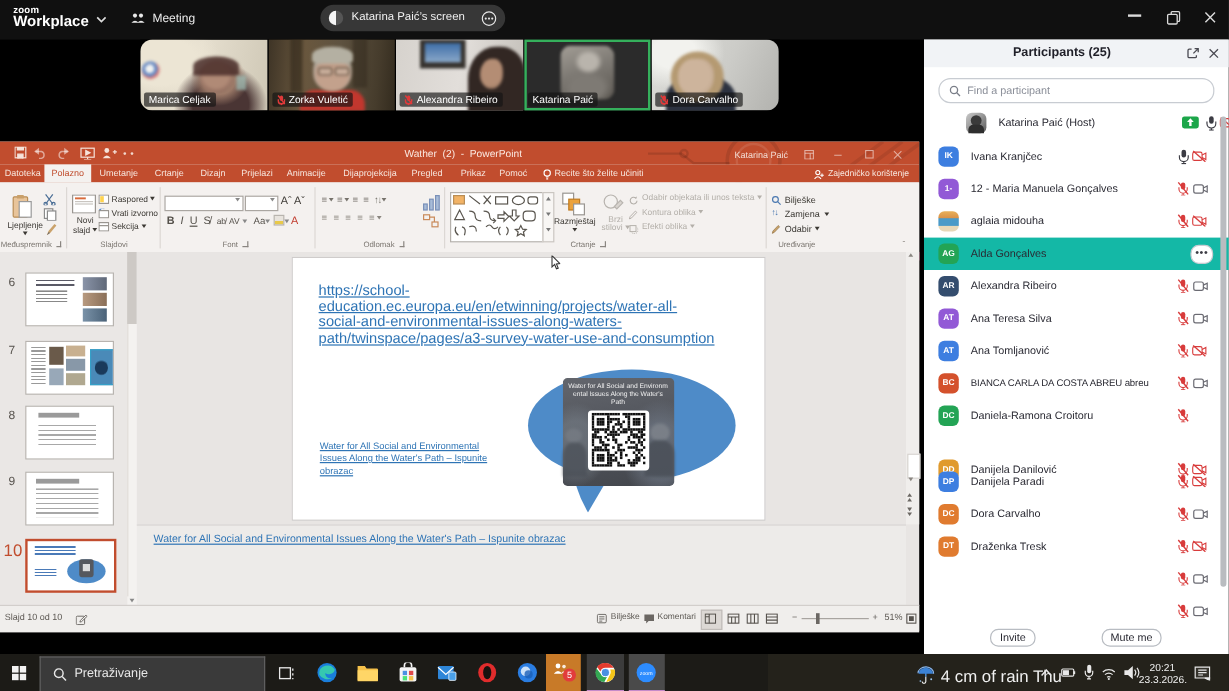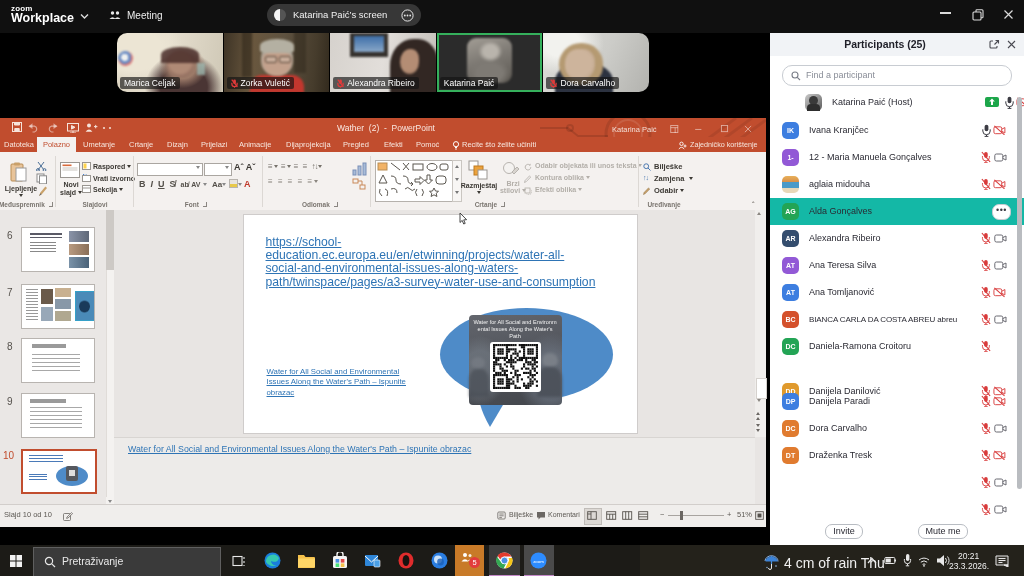--- a/index.html
+++ b/index.html
@@ -12,21 +12,21 @@
   #strip{left:117px;top:33px;width:533px;height:59px;background:#000;}
   .tile{position:absolute;top:0;width:105.6px;height:59px;overflow:hidden;background:#222;}
   .tile > div:not(.vlabel){filter:blur(1.3px);}
   .vlabel{position:absolute;left:3px;bottom:3px;background:rgba(20,20,20,.66);color:#fff;
           font-size:8.5px;line-height:12px;padding:0 4px;border-radius:2px;white-space:nowrap;display:flex;align-items:center;}
   
   #ppt{left:0;top:118px;width:766px;height:408px;background:#e8e5e3;}
   #ptitle{left:0;top:0;width:766px;height:19px;background:#c14d2e;}
   #ptabs{left:0;top:19px;width:766px;height:15px;background:#c14d2e;}
   .tab{position:absolute;top:0;height:15px;color:#f7e6de;font-size:7.5px;line-height:15px;}
-  #ribbon{left:0;top:34px;width:766px;height:58px;background:#f4f1ef;border-bottom:7px solid #be185d;font-weight:bold;}
+  #ribbon{left:0;top:34px;width:766px;height:58px;background:#f4f1ef;border-bottom:7px solid #be185d;}
   .glabel{position:absolute;bottom:2px;font-size:6.5px;color:#7a756f;width:100px;text-align:center;}
   .gsep{position:absolute;top:4px;bottom:3px;width:1px;background:#dcd8d4;}
   .thumb{width:72px;height:43px;background:#fff;border:1px solid #b8b4b0;overflow:hidden;}
   .dn{display:inline-block;width:0;height:0;border-left:2.5px solid transparent;border-right:2.5px solid transparent;border-top:3px solid currentColor;vertical-align:1.5px;}
   .up{display:inline-block;width:0;height:0;border-left:2.5px solid transparent;border-right:2.5px solid transparent;border-bottom:3px solid currentColor;vertical-align:1.5px;}
   .dlg{display:inline-block;width:3.5px;height:3.5px;border-right:1px solid #8a8681;border-bottom:1px solid #8a8681;vertical-align:0.5px;margin-left:2px;}
   
   #pcontent{left:0;top:92px;width:766px;height:294px;}
   #thumbs{left:0;top:0;width:106px;height:294px;background:#eae7e5;}
   #editor{left:114px;top:0;width:641px;height:227px;background:#e8e5e3;}
@@ -197,21 +197,21 @@
   <div class="abs" id="ptabs">
     <div class="tab" style="left:4px;">Datoteka</div>
     <div class="tab" style="left:37px;width:39px;background:#f4f1ef;color:#c14d2e;text-align:center;">Polazno</div>
     <div class="tab" style="left:83px;">Umetanje</div>
     <div class="tab" style="left:129px;">Crtanje</div>
     <div class="tab" style="left:167px;">Dizajn</div>
     <div class="tab" style="left:201px;">Prijelazi</div>
     <div class="tab" style="left:239px;">Animacije</div>
     <div class="tab" style="left:286px;">Dijaprojekcija</div>
     <div class="tab" style="left:343px;">Pregled</div>
-    <div class="tab" style="left:384px;">Efekti</div>
+    <div class="tab" style="left:384px;">Prikaz</div>
     <div class="tab" style="left:416px;">Pomoć</div>
     <svg class="abs" style="left:452px;top:4px;" width="8" height="9" viewBox="0 0 8 9" fill="none" stroke="#fff" stroke-width="1">
         <circle cx="4" cy="3.2" r="2.6"></circle>
         <path d="M3 6.5 h2 M3.2 8 h1.6"></path>
       </svg>
     <div class="tab" style="left:462px;">Recite što želite učiniti</div>
     <svg class="abs" style="left:678px;top:3.5px;" width="9" height="9" viewBox="0 0 9 9" fill="none" stroke="#fff" stroke-width=".9">
         <circle cx="3.5" cy="2.8" r="1.7"></circle>
         <path d="M.8 8 q2.7-3.4 5.4 0"></path>
         <path d="M7 3.5 v3 M5.5 5 h3"></path>
@@ -369,21 +369,21 @@
       <div class="abs" style="left:7px;top:131px;font-size:10px;color:#55514c;">8</div>
       <div class="abs thumb" style="left:21px;top:128px;">
         <div class="abs" style="left:10px;top:5px;width:34px;height:4px;background:#9a9a9a;"></div>
         <div class="abs" style="left:10px;top:15px;width:48px;height:18px;background:repeating-linear-gradient(180deg,#a8a8a8 0 1px,transparent 1px 4px);"></div>
       </div>
       <div class="abs" style="left:7px;top:186px;font-size:10px;color:#55514c;">9</div>
       <div class="abs thumb" style="left:21px;top:183px;">
         <div class="abs" style="left:8px;top:5px;width:36px;height:4px;background:#9a9a9a;"></div>
         <div class="abs" style="left:8px;top:13px;width:52px;height:24px;background:repeating-linear-gradient(180deg,#a8a8a8 0 1px,transparent 1px 4px);"></div>
       </div>
-      <div class="abs" style="left:3px;top:240px;font-size:10px;color:#c14d2e;">10</div>
+      <div class="abs" style="left:3px;top:240px;font-size:14px;color:#c14d2e;">10</div>
       <div class="abs thumb" style="left:21px;top:239px;border:2px solid #c14d2e;width:72px;height:41px;">
         <div class="abs" style="left:6px;top:4px;width:34px;height:8px;background:repeating-linear-gradient(180deg,#4a7ab8 0 1.5px,transparent 1.5px 3px);"></div>
         <div class="abs" style="left:6px;top:23px;width:18px;height:6px;background:repeating-linear-gradient(180deg,#4a7ab8 0 1px,transparent 1px 2.5px);"></div>
         <div class="abs" style="left:33px;top:15px;width:32px;height:20px;border-radius:50%;background:#4e8bc8;"></div>
         <div class="abs" style="left:43px;top:15px;width:12px;height:15px;border-radius:2px;background:#55585e;"></div>
         <div class="abs" style="left:46px;top:19px;width:6px;height:6px;background:#ddd;"></div>
       </div>
 
       <div class="abs" style="left:106px;top:0;width:8px;height:294px;background:#f4f2f0;border-left:1px solid #e0dcd8;"></div>
       <div class="abs" style="left:106px;top:0px;width:8px;height:60px;background:#cdc9c5;"></div>

